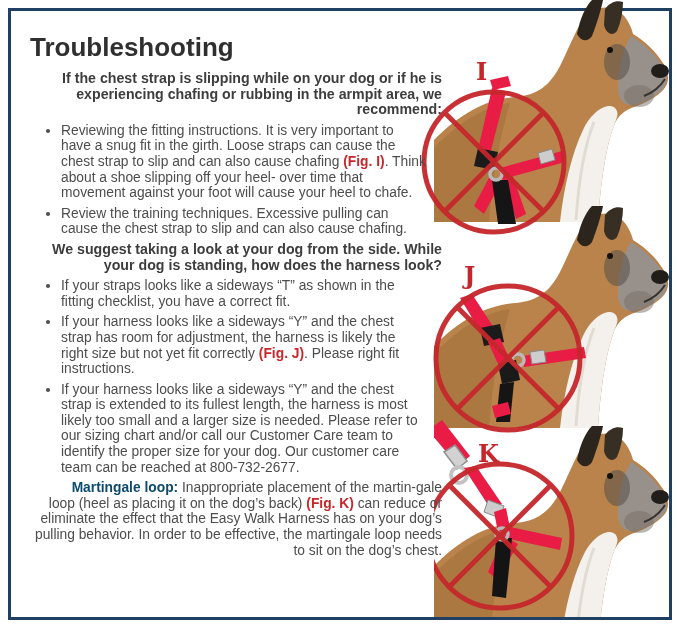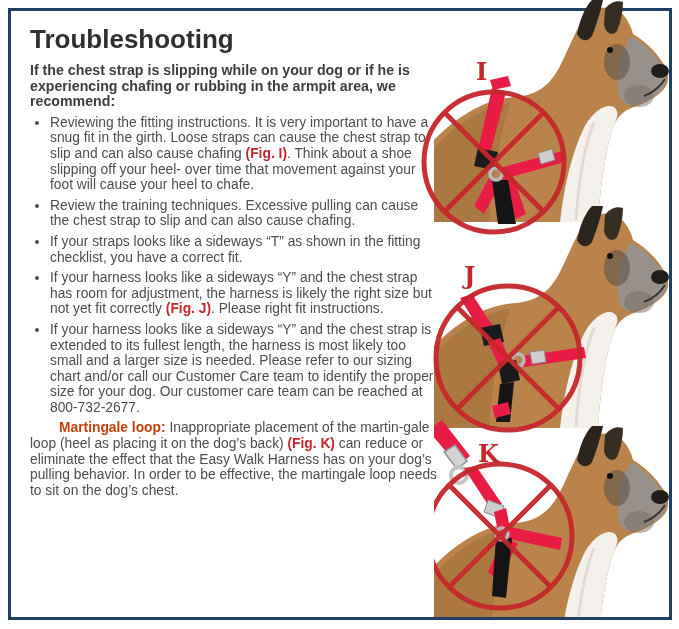--- a/index.html
+++ b/index.html
@@ -2,27 +2,27 @@
 <html><head>
 <meta charset="utf-8">
 <style>
   html,body{margin:0;padding:0;background:#ffffff;}
   .page{position:relative;width:679px;height:629px;background:#ffffff;overflow:hidden;
         font-family:"Liberation Sans",sans-serif;}
   .frame{position:absolute;left:8px;top:8px;width:658px;height:606px;
          border:3px solid #1f4062;background:#ffffff;z-index:1;}
   .text-col{position:absolute;left:30px;top:24px;width:412px;z-index:3;
             font-size:13.8px;line-height:15.6px;color:#4d4d4d;}
-  .title{font-size:26px;line-height:30px;font-weight:700;color:#2f2f2f;margin:0 0 9px;}
+  .title{font-size:26px;line-height:30px;font-weight:700;color:#2f2f2f;margin:8px 0 9px;}
   .lead{font-weight:700;color:#3d3d3d;margin:0 0 4px;font-size:14.2px;}
-  p.para{margin:0 0 5px;}
-  ul.blist{margin:2px 5px 5px;padding-left:15px;}
+  p.para{margin:0 0 5px;text-align:right;}
+  ul.blist{margin:2px 16px 5px;padding-left:15px;}
   ul.blist li{margin:0 0 5px;}
   .figref{font-weight:700;color:#c5272b;}
-  .bold-lead{font-weight:700;color:#c2410c;margin-left:29px;}
+  .bold-lead{font-weight:700;color:#0c4a6e;margin-left:29px;}
   .figure{position:absolute;z-index:2;}
   .figure svg{overflow:visible;display:block;}
   .fig-label{font-family:"DejaVu Serif",serif;font-weight:700;font-size:24px;fill:#c5262c;}
   .clip-bottom{overflow:hidden !important;}
   .clip-bottom svg{overflow:hidden;}
 </style>
 </head>
 <body>
 
 <div class="page">
@@ -51,20 +51,21 @@
   <div class="text-col">
     <h1 class="title">Troubleshooting</h1>
 
     <p class="para lead">If the chest strap is slipping while on your dog or if he is experiencing chafing or rubbing in the armpit area, we recommend:</p>
 
     <ul class="blist">
       <li><span>Reviewing the fitting instructions. It is very important to have a snug fit in the girth. Loose straps can cause the chest strap to slip and can also cause chafing </span><span class="figref">(Fig. I)</span><span>. Think about a shoe slipping off your heel- over time that movement against your foot will cause your heel to chafe.</span></li>
       <li><span>Review the training techniques. Excessive pulling can cause the chest strap to slip and can also cause chafing.</span></li>
     </ul>
 
+    <p class="para lead">We suggest taking a look at your dog from the side. While your dog is standing, how does the harness look?</p>
 
     <ul class="blist">
       <li><span>If your straps looks like a sideways “T” as shown in the fitting checklist, you have a correct fit.</span></li>
       <li><span>If your harness looks like a sideways “Y” and the chest strap has room for adjustment, the harness is likely the right size but not yet fit correctly </span><span class="figref">(Fig. J)</span><span>. Please right fit instructions.</span></li>
       <li><span>If your harness looks like a sideways “Y” and the chest strap is extended to its fullest length, the harness is most likely too small and a larger size is needed. Please refer to our sizing chart and/or call our Customer Care team to identify the proper size for your dog. Our customer care team can be reached at 800-732-2677.</span></li>
     </ul>
 
     <p class="para"><span class="bold-lead">Martingale loop:</span><span> Inappropriate placement of the martin-gale loop (heel as placing it on the dog’s back) </span><span class="figref">(Fig. K)</span><span> can reduce or eliminate the effect that the Easy Walk Harness has on your dog’s pulling behavior. In order to be effective, the martingale loop needs to sit on the dog’s chest.</span></p>
   </div>
 

